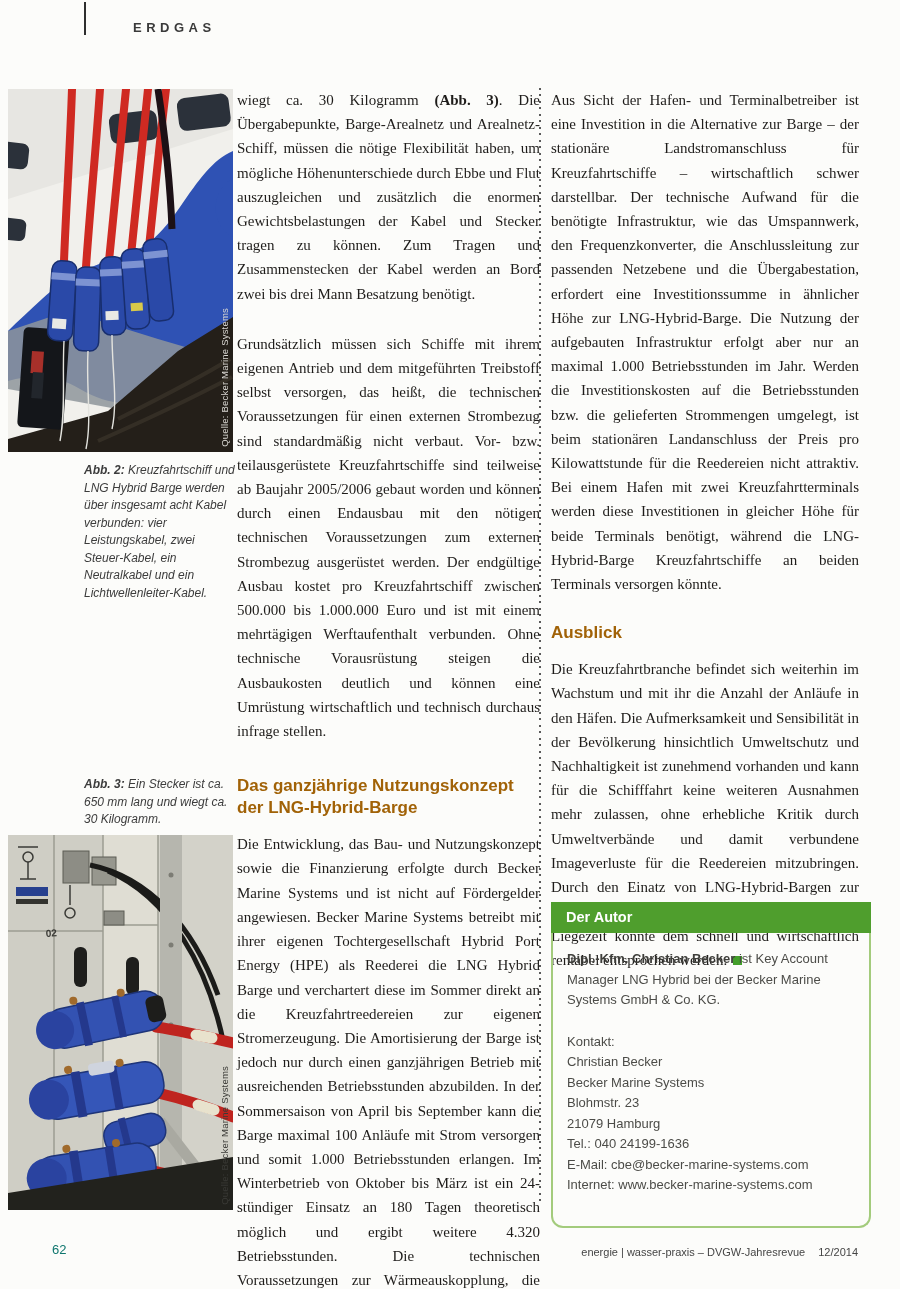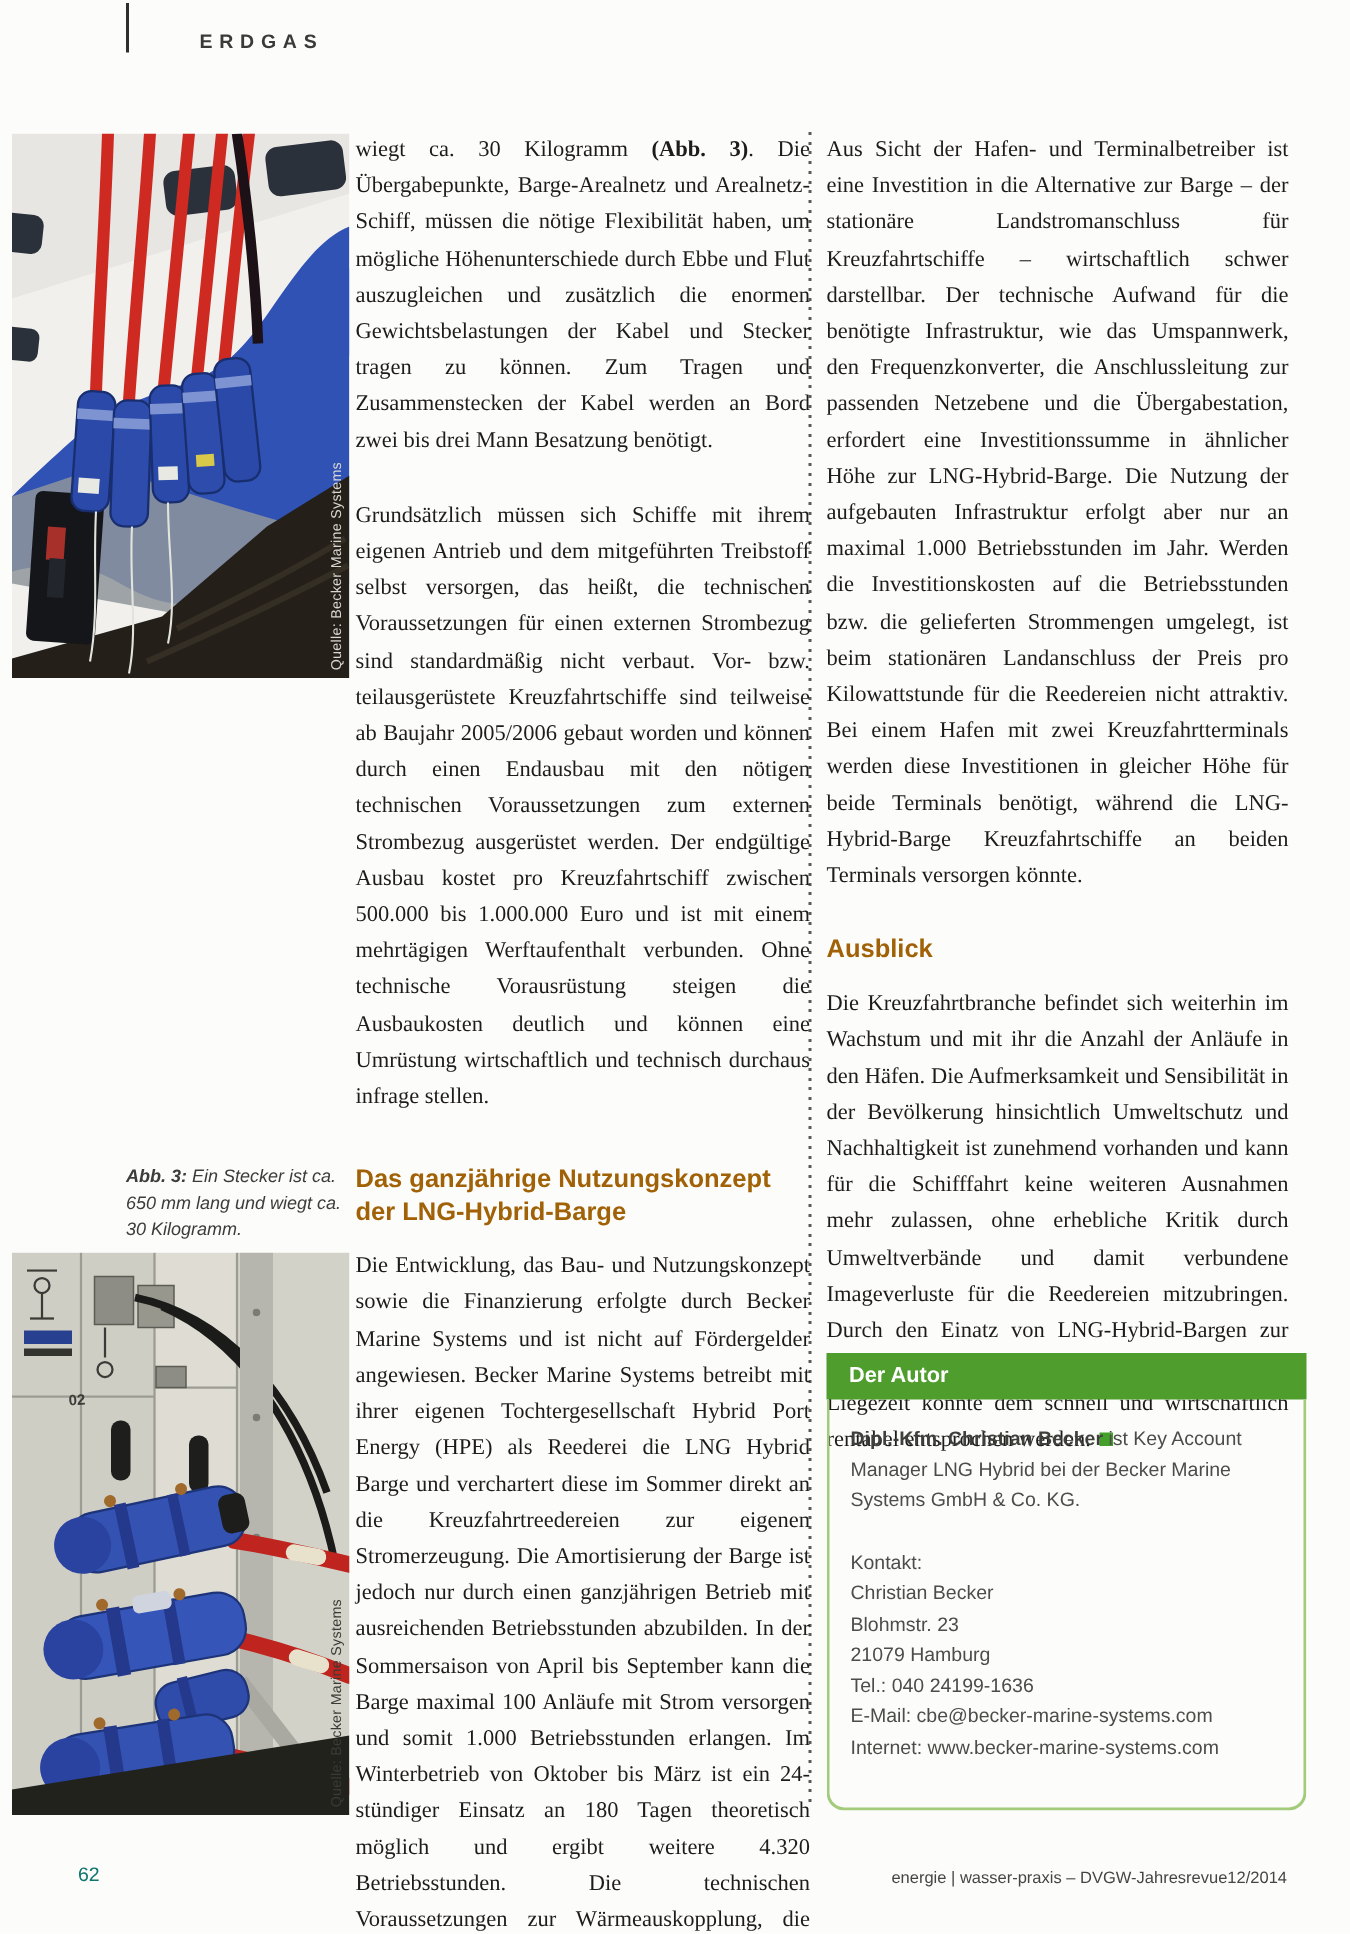--- a/index.html
+++ b/index.html
@@ -42,21 +42,21 @@
               padding:7px 15px 8px;box-sizing:border-box;}
   .autor-body{border:2px solid #a3cb7c;border-top:none;border-radius:0 0 12px 12px;
               padding:16px 14px 30px;font-size:13px;line-height:20.5px;color:#4c4c48;box-sizing:border-box;}
   .autor-body .intro{margin:0 0 21px 0;}
   .autor-body .intro b{color:#3f3f3b;}
   .contact-line{white-space:nowrap;}
   
   .footer-num{position:absolute;left:52px;top:1242px;font-family:"Liberation Sans",sans-serif;
               font-size:13px;color:#0f766e;}
   .footer-right{position:absolute;right:42px;top:1246px;font-family:"Liberation Sans",sans-serif;
-                font-size:11px;color:#454545;display:flex;gap:0;}
+                font-size:11px;color:#454545;display:flex;gap:13px;}
 </style>
 </head>
 <body>
 
 <div class="page">
 
   <div class="kicker-line"></div>
   <div class="kicker">ERDGAS</div>
 
   <figure class="fig fig1" style="margin:0;">
@@ -125,20 +125,23 @@
 
       <g stroke="#e3e3de" stroke-width="1.4" fill="none">
         <path d="M56,252 C54,290 58,320 52,352"></path>
         <path d="M80,262 C78,300 84,330 78,360"></path>
         <path d="M104,246 C104,280 110,312 104,340"></path>
       </g>
     </svg>
     <div class="credit light">Quelle: Becker Marine Systems</div>
   </figure>
 
+  <div class="caption cap2">
+    <span class="cap-label">Abb. 2:</span><span> Kreuzfahrtschiff und LNG Hybrid Barge werden über insgesamt acht Kabel verbunden: vier Leistungskabel, zwei Steuer-Kabel, ein Neutralkabel und ein Lichtwellenleiter-Kabel.</span>
+  </div>
 
   <div class="caption cap3">
     <span class="cap-label">Abb. 3:</span><span> Ein Stecker ist ca. 650 mm lang und wiegt ca. 30 Kilogramm.</span>
   </div>
 
   <figure class="fig fig2" style="margin:0;">
     <svg viewBox="0 0 225 375" preserveAspectRatio="none">
       <rect width="225" height="375" fill="#d8d7ce"></rect>
       <rect x="0" y="0" width="95" height="375" fill="#cfcec5"></rect>
       <rect x="95" y="0" width="55" height="375" fill="#dfddd3"></rect>
@@ -244,20 +247,21 @@
     <h2 class="green-h" style="margin-top:10px;">Ausblick</h2>
     <p><span>Die Kreuzfahrtbranche befindet sich weiterhin im Wachstum und mit ihr die Anzahl der Anläufe in den Häfen. Die Aufmerksamkeit und Sensibilität in der Bevölkerung hinsichtlich Umweltschutz und Nachhaltigkeit ist zunehmend vorhanden und kann für die Schifffahrt keine weiteren Ausnahmen mehr zulassen, ohne erhebliche Kritik durch Umweltverbände und damit verbundene Imageverluste für die Reedereien mitzubringen. Durch den Einatz von LNG-Hybrid-Bargen zur Versorgung von Kreuzfahrtschiffen während der Liegezeit könnte dem schnell und wirtschaftlich rentabel entsprochen werden.</span><span class="endmark"></span></p>
   </div>
 
   <div class="autor">
     <div class="autor-head">Der Autor</div>
     <div class="autor-body">
       <p class="intro"><b>Dipl.-Kfm. Christian Becker</b><span> ist Key Account Manager LNG Hybrid bei der Becker Marine Systems GmbH &amp; Co. KG.</span></p>
       <div class="contact-line">Kontakt:</div>
       <div class="contact-line">Christian Becker</div>
+      <div class="contact-line">Becker Marine Systems</div>
       <div class="contact-line">Blohmstr. 23</div>
       <div class="contact-line">21079 Hamburg</div>
       <div class="contact-line">Tel.: 040 24199-1636</div>
       <div class="contact-line">E-Mail: cbe@becker-marine-systems.com</div>
       <div class="contact-line">Internet: www.becker-marine-systems.com</div>
     </div>
   </div>
 
   <div class="footer-num">62</div>
   <div class="footer-right">

